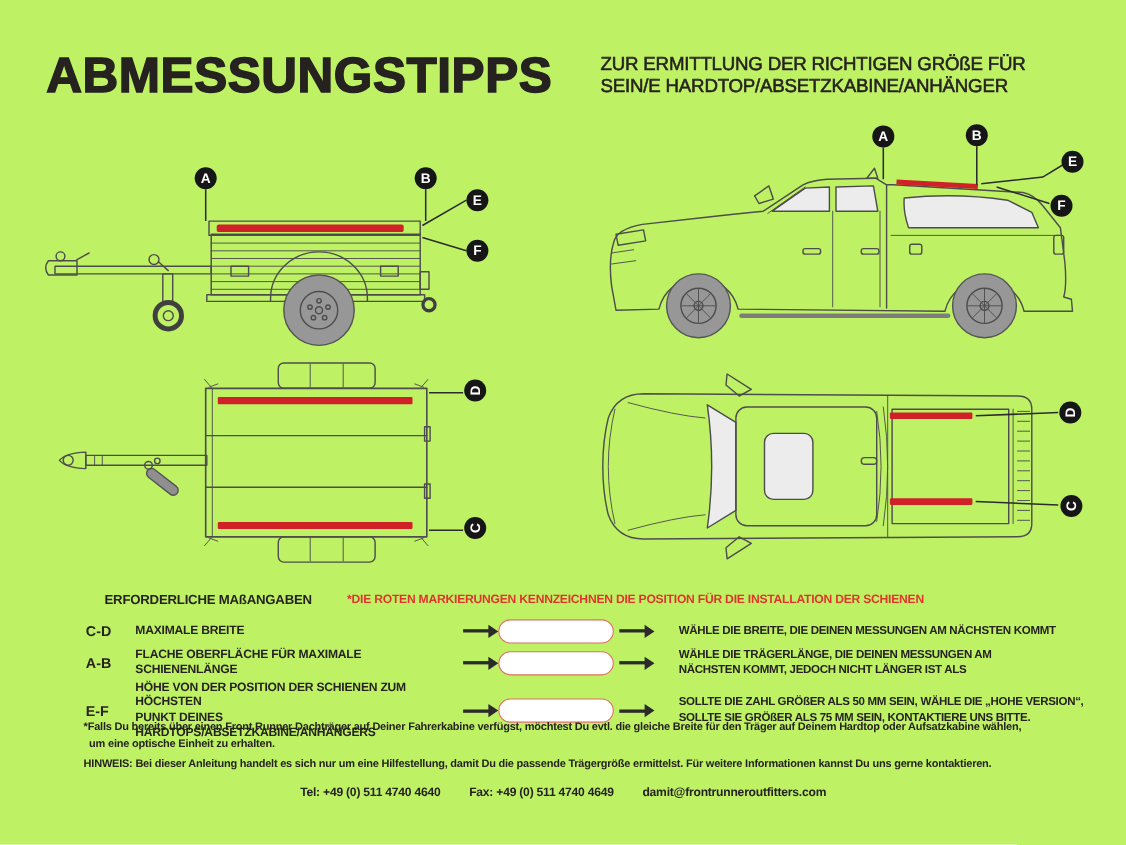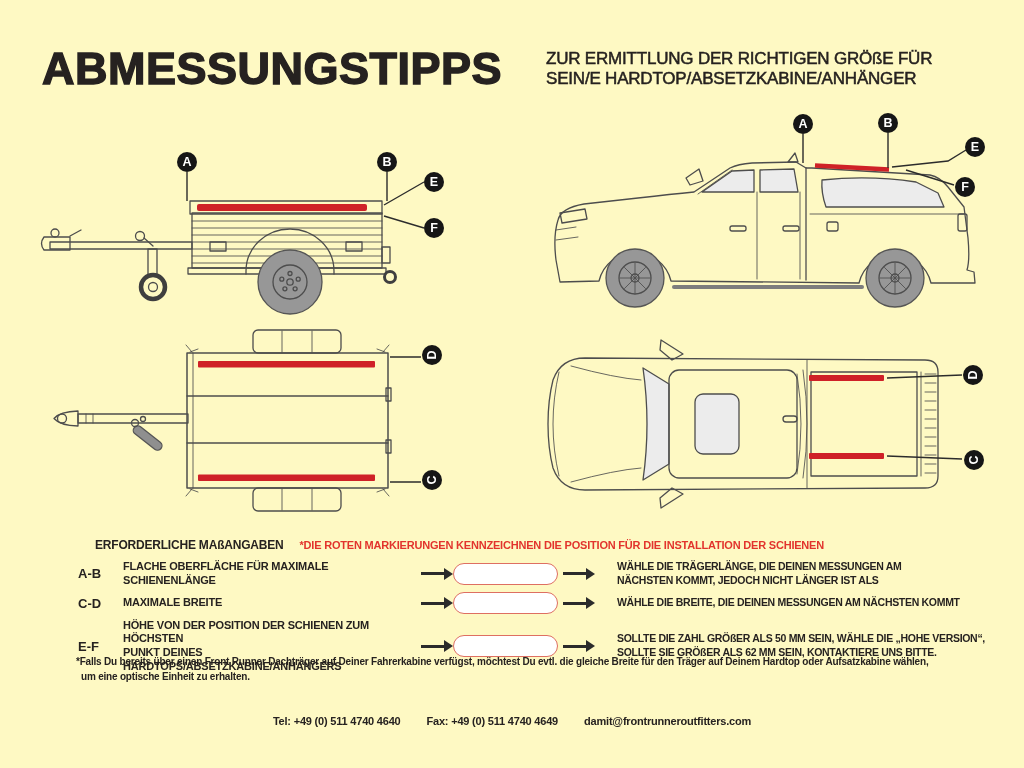--- a/index.html
+++ b/index.html
@@ -1,16 +1,16 @@
 <!DOCTYPE html>
 <html style="--ink: #262220; --stripe-red: #cf2127; --note-red: #e2342d; --pill-red: #de6f62; --diagram-line: #4d4d4d;"><head>
 <meta charset="utf-8">
 <style>
   html,body{margin:0;padding:0;background:#fff;}
-  .page{position:relative;width:1024px;height:768px;background:#fef9c3;overflow:hidden;
+  .page{position:relative;width:1024px;height:768px;background:#bef264;overflow:hidden;
         font-family:"Liberation Sans",sans-serif;color:var(--ink,#262220);}
 
   .title{position:absolute;left:42px;top:46px;font-size:45px;font-weight:700;
          letter-spacing:0.5px;line-height:1;-webkit-text-stroke:1.4px var(--ink,#262220);}
   .subtitle{position:absolute;left:546px;top:49px;font-size:17px;font-weight:400;
             line-height:1.2;letter-spacing:-0.2px;-webkit-text-stroke:0.5px var(--ink,#262220);}
   .subtitle div{white-space:nowrap;}
 
   .svg-abs{position:absolute;}
 
@@ -22,21 +22,21 @@
   .tire{fill:#979797 !important;stroke:#555 !important;stroke-width:1.2;}
   .gray-part{fill:#8f8f8f !important;stroke:#555 !important;stroke-width:1;}
   .stripe{fill:var(--stripe-red,#cf2127);stroke:none;}
   .stripe-ln{stroke:var(--stripe-red,#cf2127);stroke-width:4.5;fill:none;stroke-linecap:butt;}
   .leader{fill:none;stroke:#2c2c2c;stroke-width:1.4;}
   .marker{fill:#161616;stroke:none;}
   .marker-letter{fill:#fff;font-family:"Liberation Sans",sans-serif;font-size:12.5px;
       font-weight:700;text-anchor:middle;dominant-baseline:central;}
 
   
-  .meas-header{position:absolute;left:78px;top:538px;display:flex;gap:16px;white-space:nowrap;
+  .meas-header{position:absolute;left:78px;top:538px;display:flex;gap:32px;white-space:nowrap;
       font-size:12px;font-weight:700;letter-spacing:-0.2px;padding-left:17px;}
   .meas-note{color:var(--note-red,#e2342d);font-size:11px;letter-spacing:-0.2px;align-self:center;}
   .meas-rows{position:absolute;left:78px;top:560px;width:924px;display:flex;
       flex-direction:column;gap:2px;}
   .meas-row{display:grid;grid-template-columns:45px 296px 34px 108px 56px 1fr;
       align-items:center;min-height:27px;}
   .code{font-size:13px;font-weight:700;letter-spacing:0;}
   .mlabel{font-size:11px;font-weight:700;line-height:1.25;letter-spacing:-0.2px;
       white-space:pre-line;padding-right:4px;}
   .result{font-size:10.5px;font-weight:700;line-height:1.3;letter-spacing:-0.3px;white-space:pre-line;}
@@ -225,62 +225,63 @@
       </g>
   </svg>
 
   <div class="meas-header">
     <span>ERFORDERLICHE MAßANGABEN</span>
     <span class="meas-note">*DIE ROTEN MARKIERUNGEN KENNZEICHNEN DIE POSITION FÜR DIE INSTALLATION DER SCHIENEN</span>
   </div>
 
   <div class="meas-rows">
     <div class="meas-row">
+      <span class="code">C-D</span>
+      <span class="mlabel">MAXIMALE BREITE</span>
+      <span class="arrow-cell">
+          <span class="arrow"></span>
+        </span>
+      <span class="pill"></span>
+      <span class="arrow-cell">
+          <span class="arrow"></span>
+        </span>
+      <span class="result">WÄHLE DIE BREITE, DIE DEINEN MESSUNGEN AM NÄCHSTEN KOMMT</span>
+    </div>
+    <div class="meas-row">
       <span class="code">A-B</span>
       <span class="mlabel">FLACHE OBERFLÄCHE FÜR MAXIMALE SCHIENENLÄNGE</span>
       <span class="arrow-cell">
           <span class="arrow"></span>
         </span>
       <span class="pill"></span>
       <span class="arrow-cell">
           <span class="arrow"></span>
         </span>
       <span class="result">WÄHLE DIE TRÄGERLÄNGE, DIE DEINEN MESSUNGEN AM
 NÄCHSTEN KOMMT, JEDOCH NICHT LÄNGER IST ALS</span>
-    </div>
-    <div class="meas-row">
-      <span class="code">C-D</span>
-      <span class="mlabel">MAXIMALE BREITE</span>
-      <span class="arrow-cell">
-          <span class="arrow"></span>
-        </span>
-      <span class="pill"></span>
-      <span class="arrow-cell">
-          <span class="arrow"></span>
-        </span>
-      <span class="result">WÄHLE DIE BREITE, DIE DEINEN MESSUNGEN AM NÄCHSTEN KOMMT</span>
     </div>
     <div class="meas-row" style="min-height:32px">
       <span class="code">E-F</span>
       <span class="mlabel">HÖHE VON DER POSITION DER SCHIENEN ZUM HÖCHSTEN
 PUNKT DEINES HARDTOPS/ABSETZKABINE/ANHÄNGERS</span>
       <span class="arrow-cell">
           <span class="arrow"></span>
         </span>
       <span class="pill"></span>
       <span class="arrow-cell">
           <span class="arrow"></span>
         </span>
       <span class="result">SOLLTE DIE ZAHL GRÖßER ALS 50 MM SEIN, WÄHLE DIE „HOHE VERSION“,
-SOLLTE SIE GRÖßER ALS 62 MM SEIN, KONTAKTIERE UNS BITTE.</span>
+SOLLTE SIE GRÖßER ALS 75 MM SEIN, KONTAKTIERE UNS BITTE.</span>
     </div>
   </div>
 
   <div class="footnote">*Falls Du bereits über einen Front Runner Dachträger auf Deiner Fahrerkabine verfügst, möchtest Du evtl. die gleiche Breite für den Träger auf Deinem Hardtop oder Aufsatzkabine wählen,
 um eine optische Einheit zu erhalten.</div>
+  <div class="hint">HINWEIS: Bei dieser Anleitung handelt es sich nur um eine Hilfestellung, damit Du die passende Trägergröße ermittelst. Für weitere Informationen kannst Du uns gerne kontaktieren.</div>
 
   <div class="footer">
     <span>Tel: +49 (0) 511 4740 4640</span>
     <span>Fax: +49 (0) 511 4740 4649</span>
     <span>damit@frontrunneroutfitters.com</span>
   </div>
 
 </div>
 
 </body></html>

